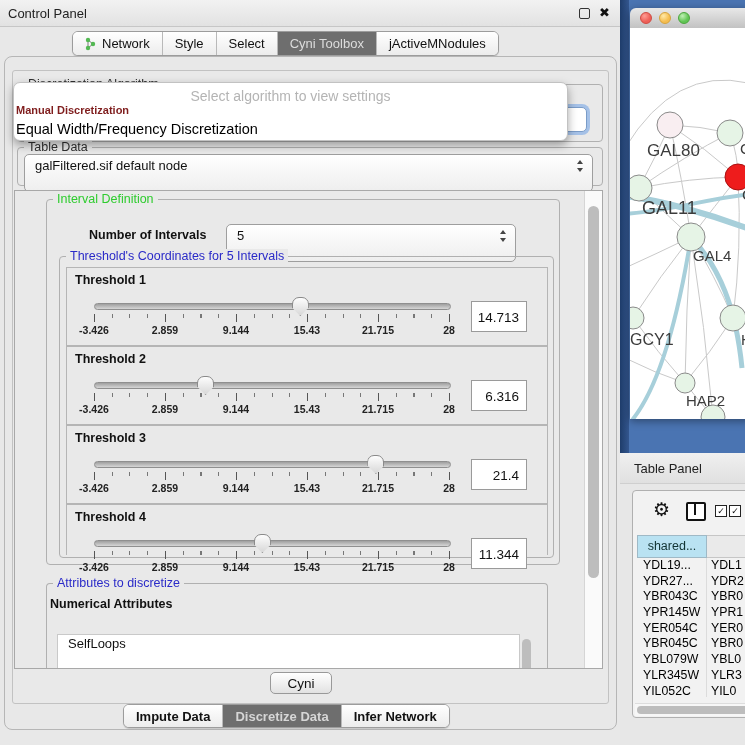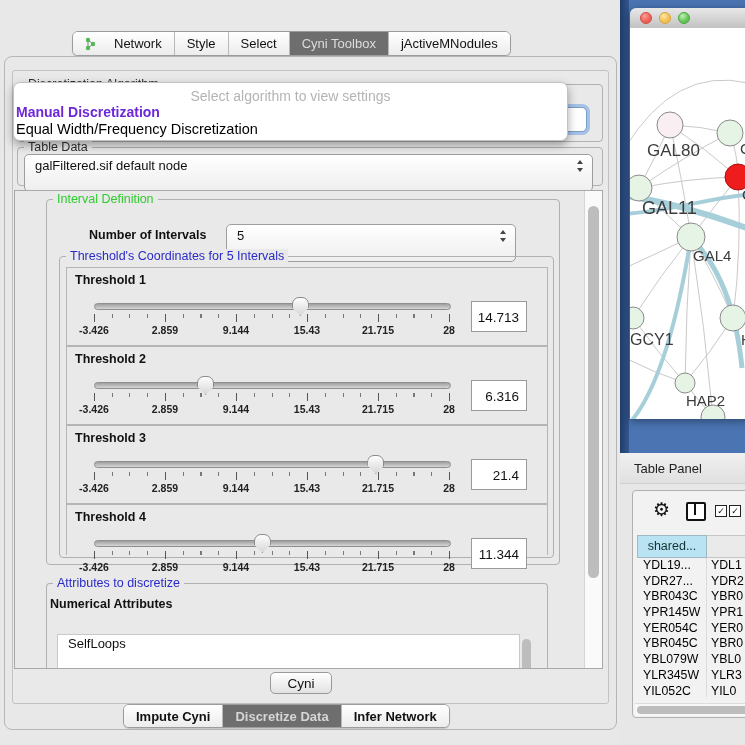--- a/index.html
+++ b/index.html
@@ -7,21 +7,21 @@
 
   
   .left-panel{position:absolute;left:0;top:0;width:620px;height:745px;background:#e8e8e8;}
   .titlebar{position:absolute;left:0;top:0;width:620px;height:26px;background:linear-gradient(#f2f2f2,#e2e2e2);border-bottom:1px solid #c6c6c6;}
   .titlebar .title{position:absolute;left:8px;top:6px;font-size:13px;color:#222;}
   .float-ic{position:absolute;right:30px;top:8px;width:9px;height:9px;border:1.5px solid #333;border-radius:2px;}
   .close-ic{position:absolute;right:10px;top:5px;font-size:13px;font-weight:bold;color:#111;}
 
   
   .tabrow{position:absolute;left:72px;top:31px;height:23px;display:flex;border:1px solid #9c9c9c;border-radius:6px;overflow:hidden;background:#fff;box-shadow:0 1px 1px rgba(0,0,0,.15);}
-  .tab{display:flex;align-items:center;gap:17px;padding:0 12px;font-size:13px;color:#111;background:linear-gradient(#ffffff,#ececec);border-right:1px solid #b9b9b9;white-space:nowrap;}
+  .tab{display:flex;align-items:center;gap:5px;padding:0 12px;font-size:13px;color:#111;background:linear-gradient(#ffffff,#ececec);border-right:1px solid #b9b9b9;white-space:nowrap;}
   .tab:last-child{border-right:none;}
   .tab.sel{background:#6e6e6e;color:#dcdcdc;}
   .netic{width:12px;height:14px;}
 
   
   .outer-pane{position:absolute;left:4px;top:56px;width:611px;height:672px;border:1px solid #b6b6b6;border-radius:8px;background:#e8e8e8;}
   .inner-panel{position:absolute;left:12px;top:70px;width:595px;height:632px;border:1px solid #c2c2c2;border-radius:3px;background:#e9e9e9;}
 
   
   .group{position:absolute;border:1px solid #b0b0b0;border-radius:4px;}
@@ -65,21 +65,21 @@
 
   
   .btabs{position:absolute;left:123px;top:704px;height:22px;display:flex;border:1px solid #9c9c9c;border-radius:6px;overflow:hidden;background:#fff;box-shadow:0 1px 1px rgba(0,0,0,.15);}
   .btab{display:flex;align-items:center;padding:0 12px;font-size:13px;font-weight:bold;color:#111;background:linear-gradient(#ffffff,#ececec);border-right:1px solid #b9b9b9;white-space:nowrap;}
   .btab:last-child{border-right:none;}
   .btab.sel{background:#6e6e6e;color:#d6d6d6;}
 
   
   .popup{position:absolute;left:13px;top:82px;width:553px;height:57px;background:#fff;border:1px solid #c2c2c2;border-radius:7px;box-shadow:0 4px 10px rgba(0,0,0,.35);z-index:30;}
   .popup .hint{position:absolute;left:0;right:0;top:5px;text-align:center;font-size:14px;color:#b4b4b4;}
-  .popup .opt1{position:absolute;left:2px;top:21px;font-size:14px;font-weight:bold;color:#6d28d9;}
+  .popup .opt1{position:absolute;left:2px;top:21px;font-size:11px;font-weight:bold;color:#7f1d1d;}
   .popup .opt2{position:absolute;left:2px;top:38px;font-size:14.5px;color:#000;}
 
   
   .right-panel{position:absolute;left:620px;top:0;width:125px;height:745px;overflow:hidden;background:#e7e7e7;}
   .net-backdrop{position:absolute;left:0;top:0;width:125px;height:453px;background:#4a74b2;}
   .net-edge{position:absolute;left:0;top:0;width:9px;height:453px;background:linear-gradient(90deg,#1f3d6b,#33568e);}
   .net-window{position:absolute;left:10px;top:8px;width:120px;height:411px;border-radius:6px 0 0 0;overflow:hidden;box-shadow:0 2px 8px rgba(0,0,0,.4);}
   .net-titlebar{position:absolute;left:0;top:0;width:120px;height:20px;background:linear-gradient(#e8e8e8,#c2c2c2);border-bottom:1px solid #979797;}
   .tl{position:absolute;top:4px;width:12px;height:12px;border-radius:50%;}
   .tl.r{left:10px;background:radial-gradient(circle at 35% 30%,#ff9d94,#ee5f57 60%);border:1px solid #ce4a42;box-sizing:border-box;}
@@ -104,20 +104,25 @@
   .htrack{position:absolute;left:2px;top:212px;width:124px;height:12px;background:#f7f7f7;border-top:1px solid #ddd;}
   .hthumb{position:absolute;left:2px;top:2px;width:118px;height:8px;background:#bdbdbd;border-radius:5px;}
 
   svg text{font-family:"Liberation Sans","DejaVu Sans",sans-serif;}
 </style>
 </head>
 <body>
 
 <div class="left-panel">
 
+  <div class="titlebar">
+    <span class="title">Control Panel</span>
+    <span class="float-ic"></span>
+    <span class="close-ic">✖</span>
+  </div>
 
   <div class="tabrow">
     <div class="tab">
       <svg class="netic" viewBox="0 0 12 14">
         <line x1="3" y1="3" x2="8" y2="7" stroke="#7a7a7a"></line>
           <line x1="3" y1="11" x2="8" y2="7" stroke="#7a7a7a"></line>
           <line x1="3" y1="3" x2="3" y2="11" stroke="#7a7a7a"></line>
         <circle cx="3" cy="3" r="2.2" fill="#53b953"></circle>
           <circle cx="8" cy="7" r="2.2" fill="#53b953"></circle>
           <circle cx="3" cy="11" r="2.2" fill="#53b953"></circle>
@@ -252,21 +257,21 @@
       <div class="vthumb"></div>
     </div>
   </div>
 
   <div class="apply-strip" style="position:absolute;left:14px;top:668px;width:587px;height:33px;">
     <button class="btn apply-btn">Cyni</button>
   </div>
 
   <div class="btabs">
     <div class="btab">
-        <span>Impute Cyni</span>
+        <span>Impute Data</span>
       </div>
     <div class="btab sel">
         <span>Discretize Data</span>
       </div>
     <div class="btab">
         <span>Infer Network</span>
       </div>
   </div>
 
   <div class="popup">

